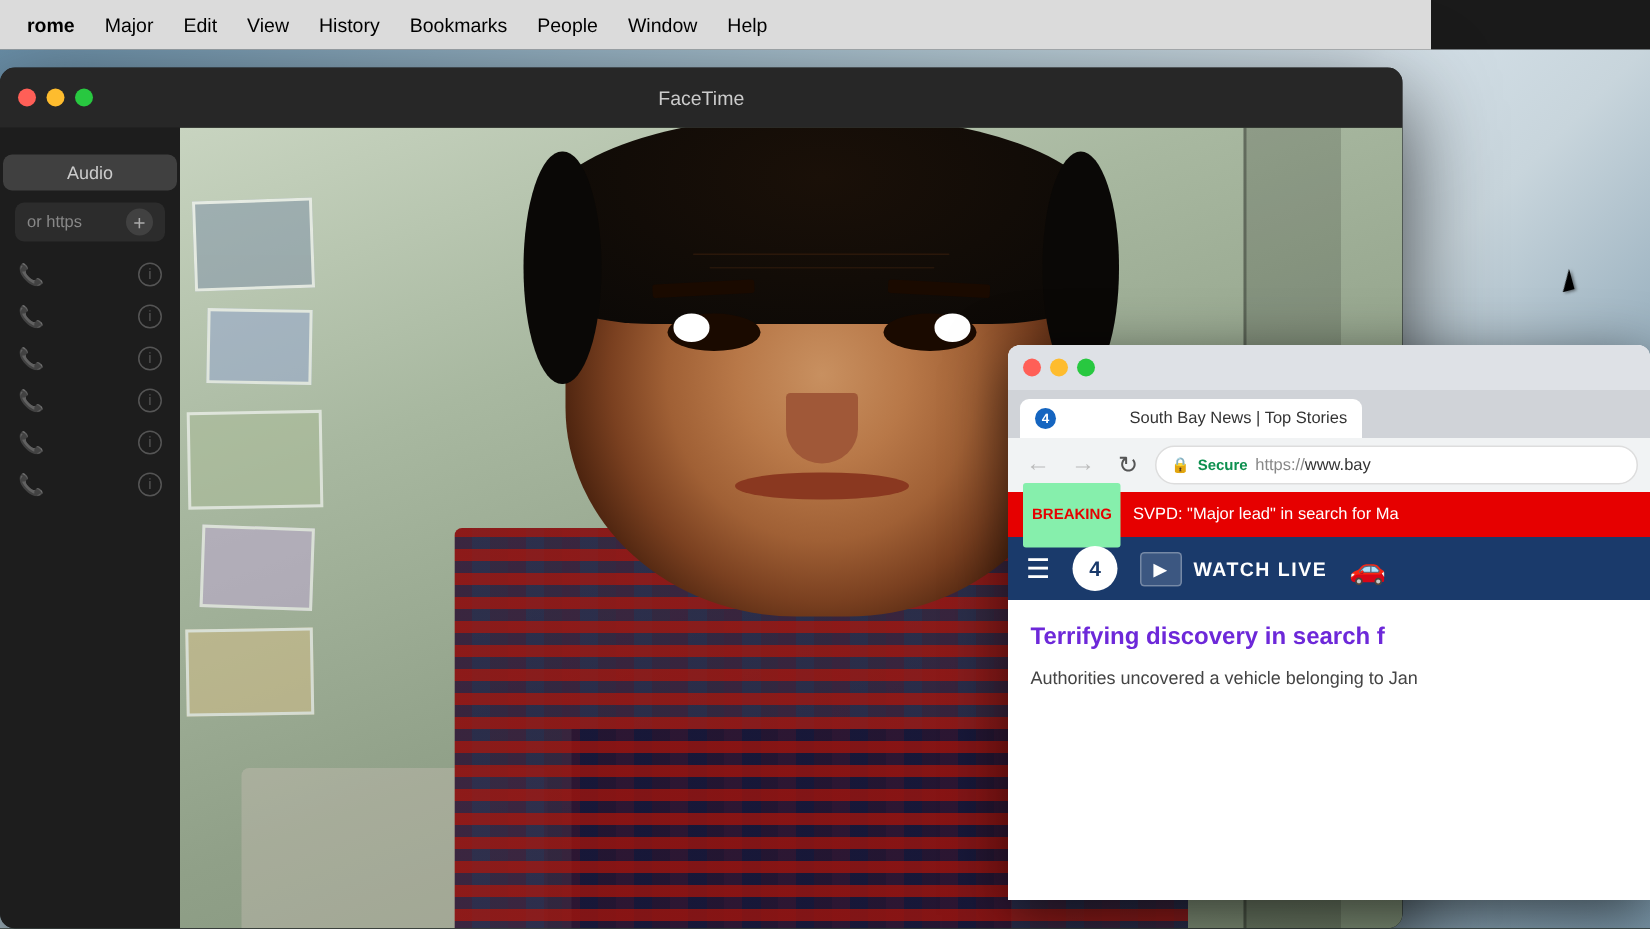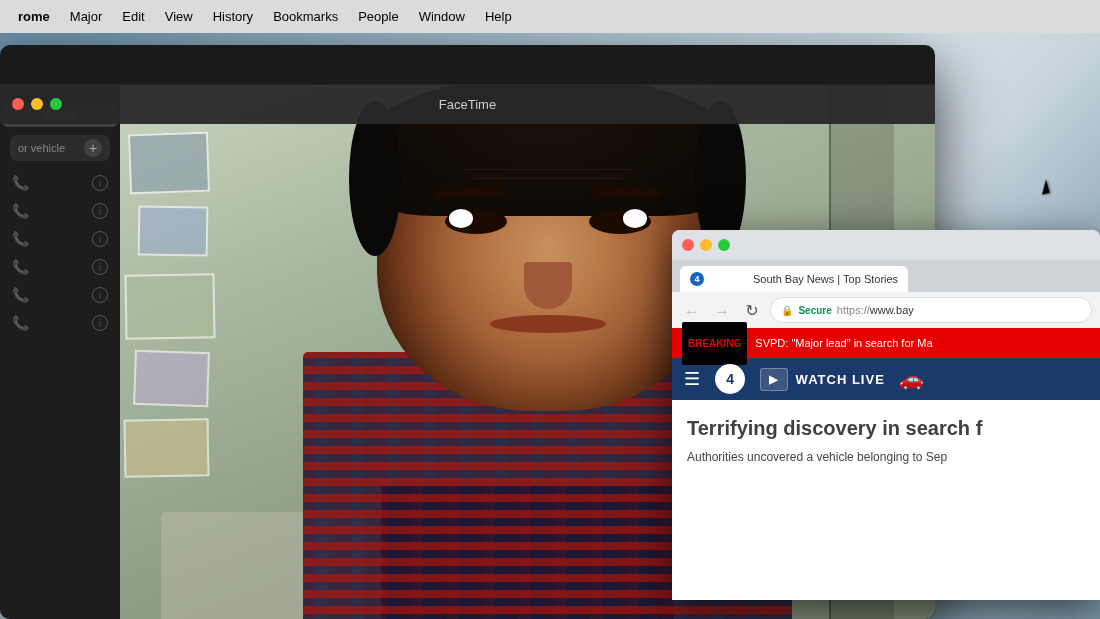--- a/index.html
+++ b/index.html
@@ -10,21 +10,21 @@
       font-family: -apple-system, BlinkMacSystemFont, 'Helvetica Neue', Arial, sans-serif;
       background: #1a1a1a;
       position: relative;
     }
 
     
     .menu-bar {
       position: absolute;
       top: 0;
       left: 0;
-      width: 1100px;
+      width: 954px;
       height: 33px;
       background: rgba(230,230,230,0.95);
       display: flex;
       align-items: center;
       padding: 0 8px;
       z-index: 100;
       gap: 0;
     }
     .menu-item {
       font-size: 13px;
@@ -77,21 +77,20 @@
       position: absolute;
       top: 0;
       left: 0;
       width: 100%;
       height: 40px;
       background: rgba(40,40,40,0.95);
       display: flex;
       align-items: center;
       justify-content: center;
       z-index: 20;
-      margin-top: 39px;
     }
 
     .window-controls {
       position: absolute;
       left: 12px;
       display: flex;
       gap: 7px;
     }
 
     .dot {
@@ -320,21 +319,21 @@
     .breaking-bar {
       height: 30px;
       background: #e60000;
       display: flex;
       align-items: center;
       padding: 0 10px;
       gap: 8px;
     }
 
     .breaking-badge {
-      background: #000000;
+      background: #86efac;
       color: #e60000;
       font-size: 10px;
       font-weight: 800;
       padding: 16px 6px;
       border-radius: 2px;
     }
 
     .breaking-text {
       color: #fff;
       font-size: 11px;
@@ -396,23 +395,23 @@
 
     
     .news-content {
       background: #fff;
       padding: 15px 15px 10px;
       height: calc(100% - 170px);
       overflow: hidden;
     }
 
     .news-headline {
-      font-size: 20px;
+      font-size: 16px;
       font-weight: 600;
-      color: #404040;
+      color: #6d28d9;
       line-height: 1.3;
       margin-bottom: 8px;
     }
 
     .news-subtext {
       font-size: 12px;
       color: #444;
       line-height: 1.4;
     }
 
@@ -464,21 +463,21 @@
       <div class="dot dot-close"></div>
       <div class="dot dot-min"></div>
       <div class="dot dot-max"></div>
     </div>
     <span class="facetime-title">FaceTime</span>
   </div>
 
   <div class="facetime-sidebar">
     <div class="ft-audio-btn">Audio</div>
     <div class="ft-search">
-      <span class="ft-search-text">or vehicle</span>
+      <span class="ft-search-text">or https</span>
       <div class="ft-plus">+</div>
     </div>
 
     <div class="ft-contact-row">
       <span class="ft-phone-icon">📞</span>
       <div class="ft-info-icon">i</div>
     </div>
     <div class="ft-contact-row">
       <span class="ft-phone-icon">📞</span>
       <div class="ft-info-icon">i</div>
@@ -600,16 +599,16 @@
     <div class="channel-logo">4</div>
     <div class="watch-live-btn">
       <div class="play-icon-box">▶</div>
       <span>WATCH LIVE</span>
     </div>
     <div class="car-icon">🚗</div>
   </div>
 
   <div class="news-content">
     <div class="news-headline">Terrifying discovery in search f</div>
-    <div class="news-subtext">Authorities uncovered a vehicle belonging to Sep</div>
+    <div class="news-subtext">Authorities uncovered a vehicle belonging to Jan</div>
   </div>
 
 </div>
 
 </body></html>

